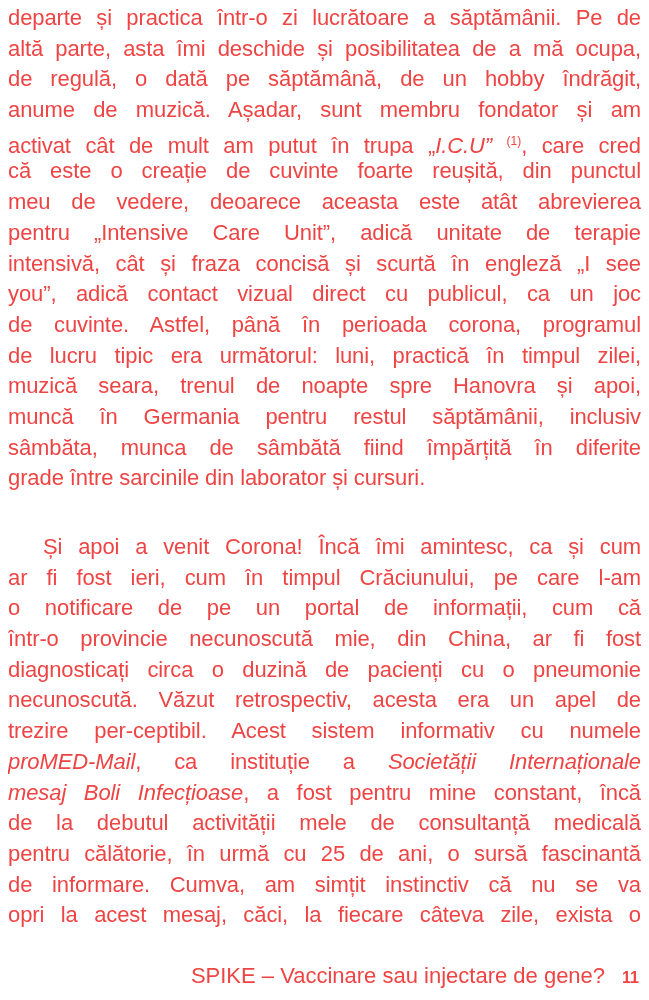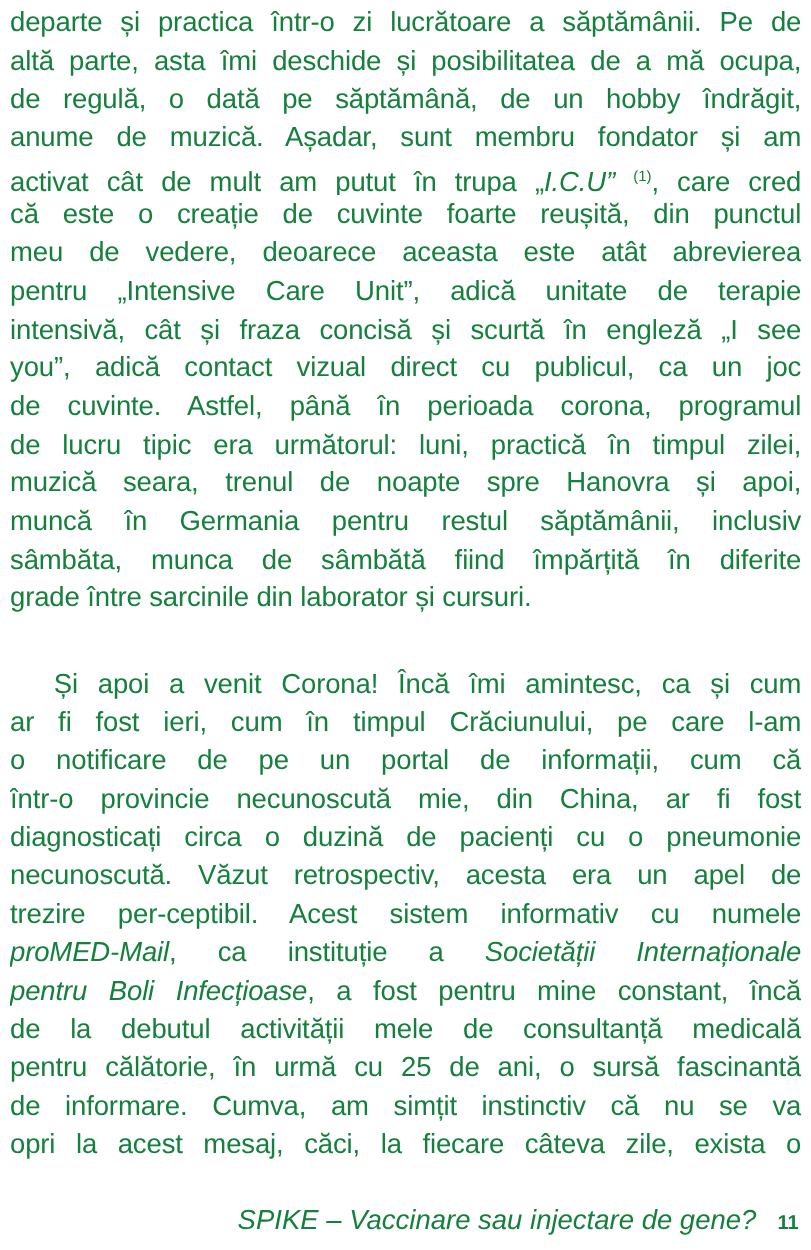--- a/index.html
+++ b/index.html
@@ -48,33 +48,32 @@
   }
   .footer {
     position: absolute;
     right: 10px;
     bottom: 11px;
     display: flex;
     align-items: baseline;
     font-size: 22px;
   }
   .footer .running-title {
-    font-style: italic;
   }
   .footer .pagenum {
     font-style: normal;
     font-weight: bold;
     font-size: 16px;
     margin-left: 17px;
   }
 </style>
 </head>
 <body>
 
-<div class="page" style="color: #15803d; background: rgb(255, 255, 255);">
+<div class="page" style="color: #ef4444; background: rgb(255, 255, 255);">
   <div class="text-block">
       <div>
         <div class="line j"><span>departe și practica într-o zi lucrătoare a săptămânii. Pe de</span></div>
         <div class="line j"><span>altă parte, asta îmi deschide și posibilitatea de a mă ocupa,</span></div>
         <div class="line j"><span>de regulă, o dată pe săptămână, de un hobby îndrăgit,</span></div>
         <div class="line j"><span>anume de muzică. Așadar, sunt membru fondator și am</span></div>
         <div class="line j"><span>activat cât de mult am putut în trupa „</span><span class="it">I.C.U”</span><span> </span><span class="sup">(1)</span><span>, care cred</span></div>
         <div class="line j"><span>că este o creație de cuvinte foarte reușită, din punctul</span></div>
         <div class="line j"><span>meu de vedere, deoarece aceasta este atât abrevierea</span></div>
         <div class="line j"><span>pentru „Intensive Care Unit”, adică unitate de terapie</span></div>
@@ -89,21 +88,21 @@
       </div>
       <div style="margin-top: 38px;">
         <div class="line j" style="text-indent: 35px;"><span>Și apoi a venit Corona! Încă îmi amintesc, ca și cum</span></div>
         <div class="line j"><span>ar fi fost ieri, cum în timpul Crăciunului, pe care l-am</span></div>
         <div class="line j"><span>o notificare de pe un portal de informații, cum că</span></div>
         <div class="line j"><span>într-o provincie necunoscută mie, din China, ar fi fost</span></div>
         <div class="line j"><span>diagnosticați circa o duzină de pacienți cu o pneumonie</span></div>
         <div class="line j"><span>necunoscută. Văzut retrospectiv, acesta era un apel de</span></div>
         <div class="line j"><span>trezire per-ceptibil. Acest sistem informativ cu numele</span></div>
         <div class="line j"><span class="it">proMED-Mail</span><span>, ca instituție a </span><span class="it">Societății Internaționale</span></div>
-        <div class="line j"><span class="it">pentru Boli Infecțioase</span><span>, a fost pentru mine constant, încă</span></div>
+        <div class="line j"><span class="it">mesaj Boli Infecțioase</span><span>, a fost pentru mine constant, încă</span></div>
         <div class="line j"><span>de la debutul activității mele de consultanță medicală</span></div>
         <div class="line j"><span>pentru călătorie, în urmă cu 25 de ani, o sursă fascinantă</span></div>
         <div class="line j"><span>de informare. Cumva, am simțit instinctiv că nu se va</span></div>
         <div class="line j"><span>opri la acest mesaj, căci, la fiecare câteva zile, exista o</span></div>
       </div>
     </div>
   <div class="footer">
     <span class="running-title">SPIKE – Vaccinare sau injectare de gene?</span>
     <span class="pagenum">11</span>
   </div>

